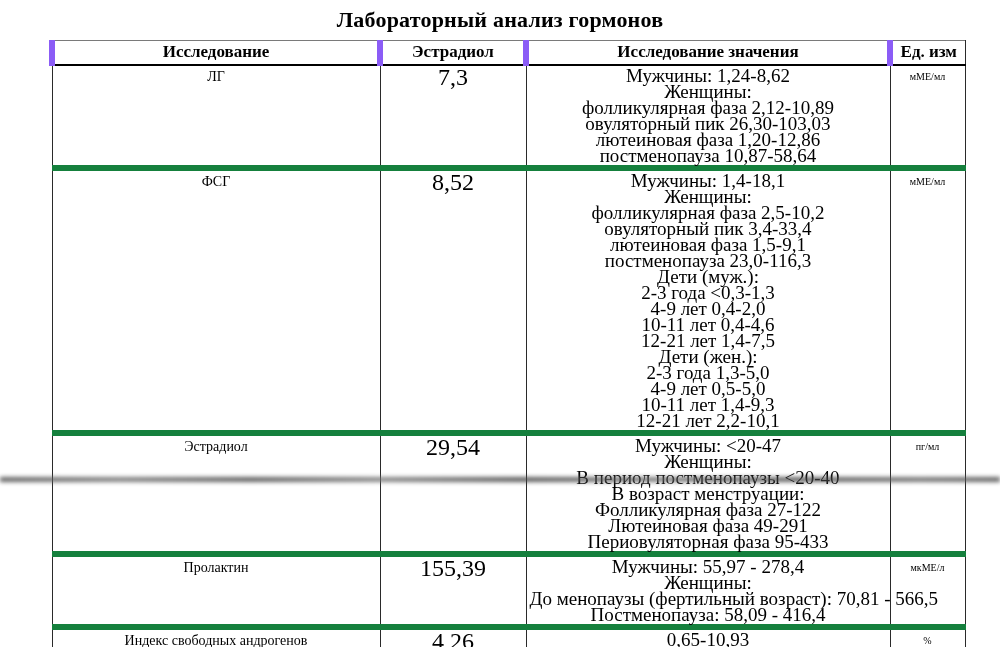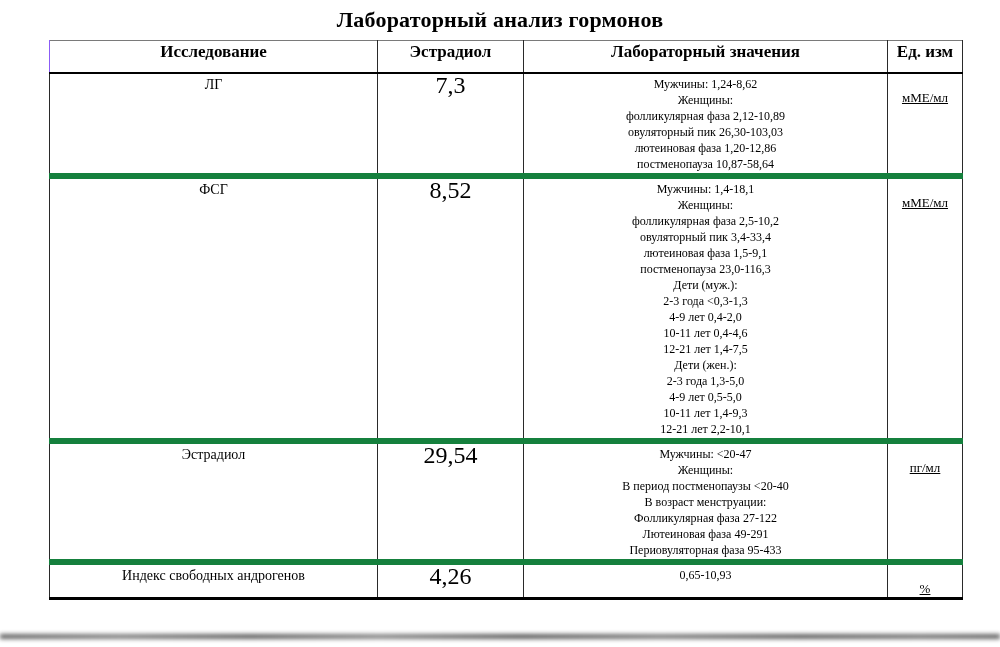--- a/index.html
+++ b/index.html
@@ -8,21 +8,21 @@
     background: #ffffff;
     width: 1000px;
     height: 647px;
     overflow: hidden;
     font-family: "Liberation Serif", "DejaVu Serif", serif;
     color: #000;
   }
   .page {
     position: relative;
     width: 1000px;
-    height: 639px;
+    height: 482px;
   }
   .title {
     margin: 0;
     padding-top: 7px;
     text-align: center;
     font-size: 22px;
     font-weight: bold;
     letter-spacing: 0.2px;
   }
   table.lab {
@@ -36,22 +36,22 @@
     border-bottom: 3px solid #000;
   }
   col.c-test   { width: 328px; }
   col.c-result { width: 146px; }
   col.c-ref    { width: 364px; }
   col.c-unit   { width: 75px; }
   th {
     font-size: 17px;
     font-weight: bold;
     text-align: center;
-    padding: 1px 2px 10px 2px;
-    border-left: 1px solid #8b5cf6;
+    padding: 1px 2px 2px 2px;
+    border-left: 6px solid #8b5cf6;
     border-right: 1px solid #2a2a2a;
     border-bottom: 2px solid #000;
     line-height: 20px;
   }
   td {
     vertical-align: top;
     text-align: center;
     padding: 1px 3px;
     border-left: 1px solid #2a2a2a;
     border-right: 1px solid #2a2a2a;
@@ -60,30 +60,29 @@
   tbody tr:first-child { border-top: none; }
   td.test {
     font-size: 14px;
     line-height: 20px;
   }
   td.result {
     font-size: 24px;
     line-height: 20px;
   }
   td.ref {
-    font-size: 12px;
+    font-size: 19px;
     line-height: 16px;
     padding-top: 2px;
   }
   td.ref .ref-line { white-space: nowrap; }
   td.unit {
-    font-size: 13px;
+    font-size: 10px;
     line-height: 15px;
-    padding-top: 16px;
-    text-decoration: underline;
+    padding-top: 3px;
   }
   .scan-band {
     position: absolute;
     left: 0;
     bottom: 0;
     width: 1000px;
     height: 5px;
     background: linear-gradient(90deg,
       #4a4a4a 0%, #6a6a6a 12%, #444 25%, #707070 38%,
       #3f3f3f 52%, #666 66%, #454545 80%, #5c5c5c 92%, #4a4a4a 100%);
@@ -102,21 +101,21 @@
     <colgroup>
       <col class="c-test">
       <col class="c-result">
       <col class="c-ref">
       <col class="c-unit">
     </colgroup>
     <thead>
       <tr>
         <th>Исследование</th>
         <th>Эстрадиол</th>
-        <th>Лабораторный значения</th>
+        <th>Исследование значения</th>
         <th>Ед. изм</th>
       </tr>
     </thead>
     <tbody>
         <tr>
           <td class="test">ЛГ</td>
           <td class="result">7,3</td>
           <td class="ref">
             <div class="ref-line">Мужчины: 1,24-8,62</div>
             <div class="ref-line">Женщины:</div>
@@ -158,20 +157,31 @@
             <div class="ref-line">Женщины:</div>
             <div class="ref-line">В период постменопаузы &lt;20-40</div>
             <div class="ref-line">В возраст менструации:</div>
             <div class="ref-line">Фолликулярная фаза 27-122</div>
             <div class="ref-line">Лютеиновая фаза 49-291</div>
             <div class="ref-line">Периовуляторная фаза 95-433</div>
           </td>
           <td class="unit">пг/мл</td>
         </tr>
         <tr>
+          <td class="test">Пролактин</td>
+          <td class="result">155,39</td>
+          <td class="ref">
+            <div class="ref-line">Мужчины: 55,97 - 278,4</div>
+            <div class="ref-line">Женщины:</div>
+            <div class="ref-line">До менопаузы (фертильный возраст): 70,81 - 566,5</div>
+            <div class="ref-line">Постменопауза: 58,09 - 416,4</div>
+          </td>
+          <td class="unit">мкМЕ/л</td>
+        </tr>
+        <tr>
           <td class="test">Индекс свободных андрогенов</td>
           <td class="result">4,26</td>
           <td class="ref">
             <div class="ref-line">0,65-10,93</div>
           </td>
           <td class="unit">%</td>
         </tr>
       </tbody>
   </table>
 

